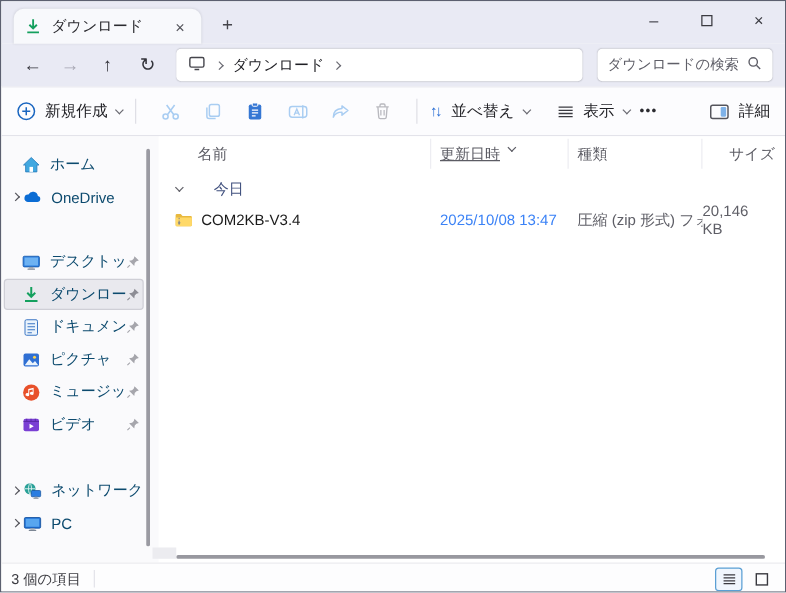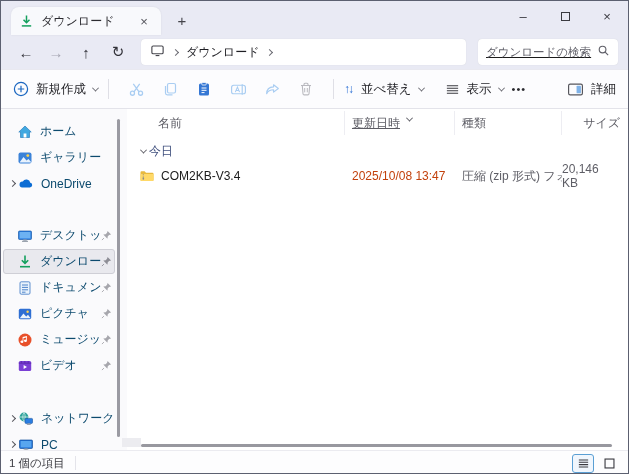--- a/index.html
+++ b/index.html
@@ -24,21 +24,21 @@
   .win-btn { width:42px; height:30px; display:flex; align-items:center; justify-content:center; color:#3a3a40; font-size:13px; }
   .maxbox { width:9px; height:9px; border:1px solid #3a3a40; }
   
   .navbar { height:34px; background:#e9eaf4; display:flex; align-items:center; padding:0 10px; }
   .nav-btn { width:30px; height:28px; display:flex; align-items:center; justify-content:center; font-size:15px; color:#33333a; border-radius:4px; }
   .nav-btn.disabled { color:#a6a6b2; }
   .nav-btn.up { margin-right:2px; }
   .addressbar { flex:1; height:26px; margin:0 12px 0 8px; background:#fff; border-radius:4px; display:flex; align-items:center; padding:0 9px; gap:8px; box-shadow:0 0 1px rgba(0,0,0,.15); }
   .crumb { color:#1f1f24; }
   .searchbox { width:140px; height:26px; background:#fff; border-radius:4px; display:flex; align-items:center; padding:0 8px; box-shadow:0 0 1px rgba(0,0,0,.15); }
-  .searchbox input { border:none; outline:none; flex:1; min-width:0; font-size:11.5px; font-family:inherit; color:#1b1b1b; background:transparent;text-decoration:underline; }
+  .searchbox input { border:none; outline:none; flex:1; min-width:0; font-size:11.5px; font-family:inherit; color:#1b1b1b; background:transparent; }
   .searchbox input::placeholder { color:#5f5f68; }
   
   .chev { display:inline-block; width:5px; height:5px; border-right:1.2px solid currentColor; border-bottom:1.2px solid currentColor; }
   .chev.right { transform:rotate(-45deg); }
   .chev.down  { transform:rotate(45deg) translate(-1px,-1px); }
   
   .toolbar { height:40px; background:#fcfcfe; border-top:1px solid #e9e9f0; border-bottom:1px solid #e3e3ea; display:flex; align-items:center; padding:0 12px;justify-content:flex-end; }
   .tool-group { display:flex; align-items:center; gap:7px; color:#1f1f24; font-size:12.5px; }
   .tool-sep { width:1px; height:20px; background:#dfdfe6; margin:0 10px; }
   .icon-btn { width:34px; height:32px; display:flex; align-items:center; justify-content:center; border-radius:4px; }
@@ -58,27 +58,27 @@
   .v-scroll { position:absolute; left:116px; top:10px; width:3px; height:318px; background:#9a9aa2; border-radius:2px; }
   
   .main { flex:1; background:#fff; position:relative; padding:2px 0 0 12px; }
   .cols { display:flex; height:24px; align-items:center; color:#5c5c64; position:relative; }
   .col { height:100%; display:flex; align-items:center; position:relative; }
   .col-name { width:206px; padding-left:19px; border-right:1px solid #ededf2; }
   .col-mod  { width:110px; padding-left:7px; border-right:1px solid #ededf2;text-decoration:underline; }
   .col-type { width:107px; padding-left:7px; border-right:1px solid #ededf2; }
   .col-size { width:66px; justify-content:flex-end; padding-right:8px; }
   .sort-ind { position:absolute; top:0px; left:62px; color:#5c5c64; }
-  .group-row { display:flex; align-items:center; gap:3px; height:22px; margin-top:5px; color:#40507e; }
+  .group-row { display:flex; align-items:center; gap:25px; height:22px; margin-top:5px; color:#40507e; }
   .group-row .chev { color:#5f5f66; margin-left:2px; }
   .file-row { display:flex; align-items:center; height:24px; margin-top:2px;justify-content:space-between; }
   .fcell { display:flex; align-items:center; }
   .f-name { width:206px; gap:6px; }
   .f-name .ficon { width:16px; height:16px; flex-shrink:0; }
-  .f-mod  { width:110px; padding-left:7px; color:#c2410c; }
+  .f-mod  { width:110px; padding-left:7px; color:#3b82f6; }
   .f-type { width:107px; padding-left:7px; color:#5e5e66; white-space:nowrap; overflow:hidden; }
   .f-size { width:66px; justify-content:flex-end; padding-right:24px; color:#5e5e66; }
   .h-scroll { position:absolute; left:14px; right:16px; bottom:3px; height:3px; background:#98989f; border-radius:2px; }
   .scroll-corner { position:absolute; left:-19px; bottom:0; width:19px; height:9px; background:#ececf0; }
   
   .statusbar { height:25px; background:#fdfdfe; border-top:1px solid #ebebf0; display:flex; align-items:center; padding:0 8px; position:relative; }
   .status-text { color:#3c3c42; font-size:11.5px; padding-right:10px; border-right:1px solid #e4e4ea; height:14px; display:flex; align-items:center; }
   .view-toggles { position:absolute; right:8px; top:3px; display:flex; gap:4px; }
   .vt-btn { width:22px; height:19px; display:flex; align-items:center; justify-content:center; border:1px solid transparent; border-radius:3px; }
   .vt-btn.active { border-color:#5a9fd4; background:#f0f6fd; }
@@ -217,30 +217,20 @@
       <div class="side-item">
         <span class="sicon">
           <svg viewBox="0 0 16 16">
               <path d="M8 2 1.8 8h1.7v5.5h9V8h1.7z" fill="#41a8e0" stroke="#2c7fbe" stroke-width="0.7" stroke-linejoin="round"></path>
               <rect x="6.6" y="9.5" width="2.8" height="4" fill="#fff"></rect>
             </svg>
         </span>
         <span class="slabel">ホーム</span>
       </div>
 
-      <div class="side-item">
-        <span class="sicon">
-          <svg viewBox="0 0 16 16">
-              <rect x="1.5" y="2.5" width="13" height="11" rx="2" fill="#3b82d8"></rect>
-              <circle cx="10.8" cy="5.6" r="1.4" fill="#ffd34d"></circle>
-              <path d="M2.5 12.5 6.5 7l3 3.6L11.5 9l3 3.5z" fill="#e8f2fd"></path>
-            </svg>
-        </span>
-        <span class="slabel">ギャラリー</span>
-      </div>
 
       <div class="side-item">
         <span class="expander">
             <span class="chev right"></span>
           </span>
         <span class="sicon">
           <svg viewBox="0 0 16 16">
               <path d="M4.2 11.5h7.6a2.4 2.4 0 0 0 .5-4.75A4 4 0 0 0 4.8 5.6a2.95 2.95 0 0 0-.6 5.9z" fill="#0b6cd4"></path>
             </svg>
         </span>
@@ -424,21 +414,21 @@
         <div class="fcell f-size">20,146 KB</div>
       </div>
 
       <div class="h-scroll">
         <div class="scroll-corner"></div>
       </div>
     </div>
   </div>
 
   <div class="statusbar">
-    <span class="status-text">1 個の項目</span>
+    <span class="status-text">3 個の項目</span>
     <div class="view-toggles">
       <div class="vt-btn active">
         <svg viewBox="0 0 14 14" width="13" height="13">
             <path d="M2 3.2h10M2 5.7h10M2 8.2h10M2 10.7h10" stroke="#3a3a40" stroke-width="1.1"></path>
           </svg>
       </div>
       <div class="vt-btn">
         <svg viewBox="0 0 14 14" width="13" height="13">
             <rect x="2.2" y="2.2" width="9.6" height="9.6" fill="none" stroke="#3a3a40" stroke-width="1.2"></rect>
           </svg>

